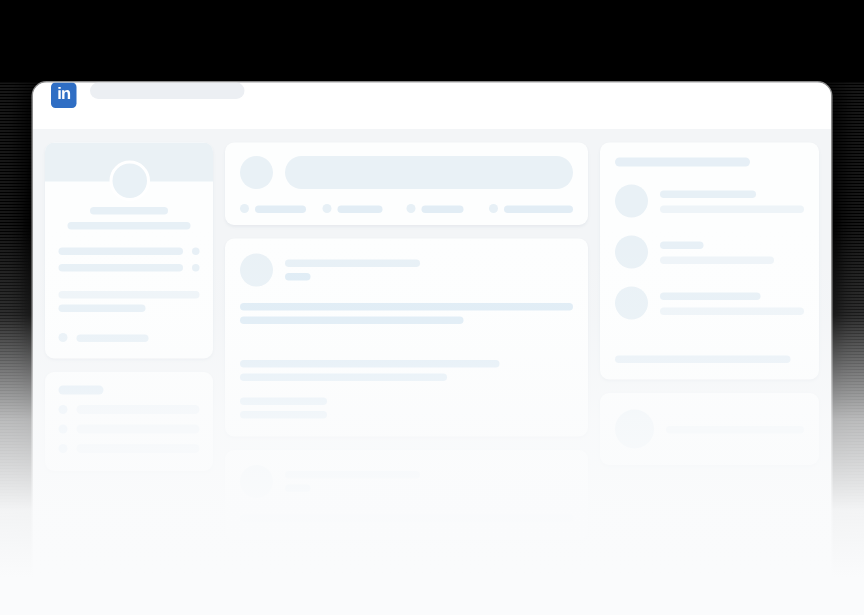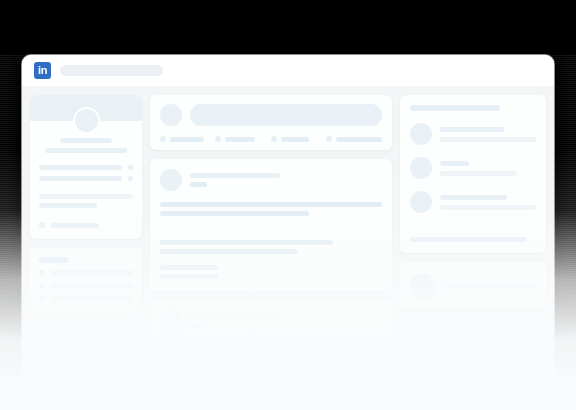--- a/index.html
+++ b/index.html
@@ -53,21 +53,21 @@
   }
   .edge-noise.r { right:0px;
     background:
       repeating-linear-gradient(to bottom, rgba(255,255,255,.10) 0 1px, rgba(0,0,0,0) 1px 2px),
       radial-gradient(ellipse 22px 170px at 0% 45%, rgba(0,0,0,1) 0%, rgba(0,0,0,.85) 40%, rgba(0,0,0,0) 78%);
     background-blend-mode:overlay, normal;
   }
 
   
   #topnav {
-    height:31px; background:#ffffff; display:flex; align-items:center;
+    height:31px; background:#ffffff; display:flex; align-items:flex-start;
     padding:0 12px; gap:9px;
   }
   #li-logo {
     width:17px; height:17px; border-radius:3px; background:#2f6ec4;
     display:flex; align-items:center; justify-content:center;
     color:#fff; font-weight:bold; font-size:11px; line-height:1;
     letter-spacing:-0.5px; flex:none; font-family:"Liberation Sans",sans-serif;
   }
   #search-pill { width:103px; height:11px; border-radius:6px; background:#eceff3; }
 

